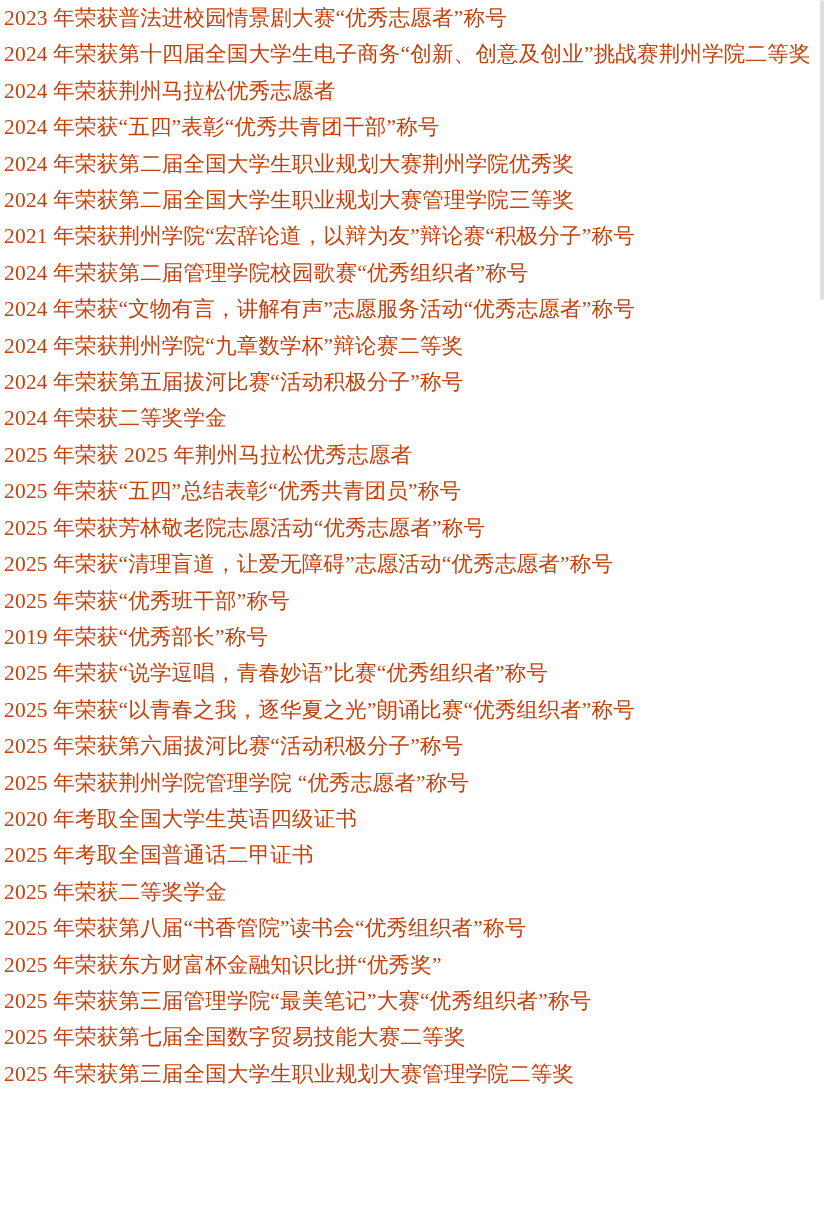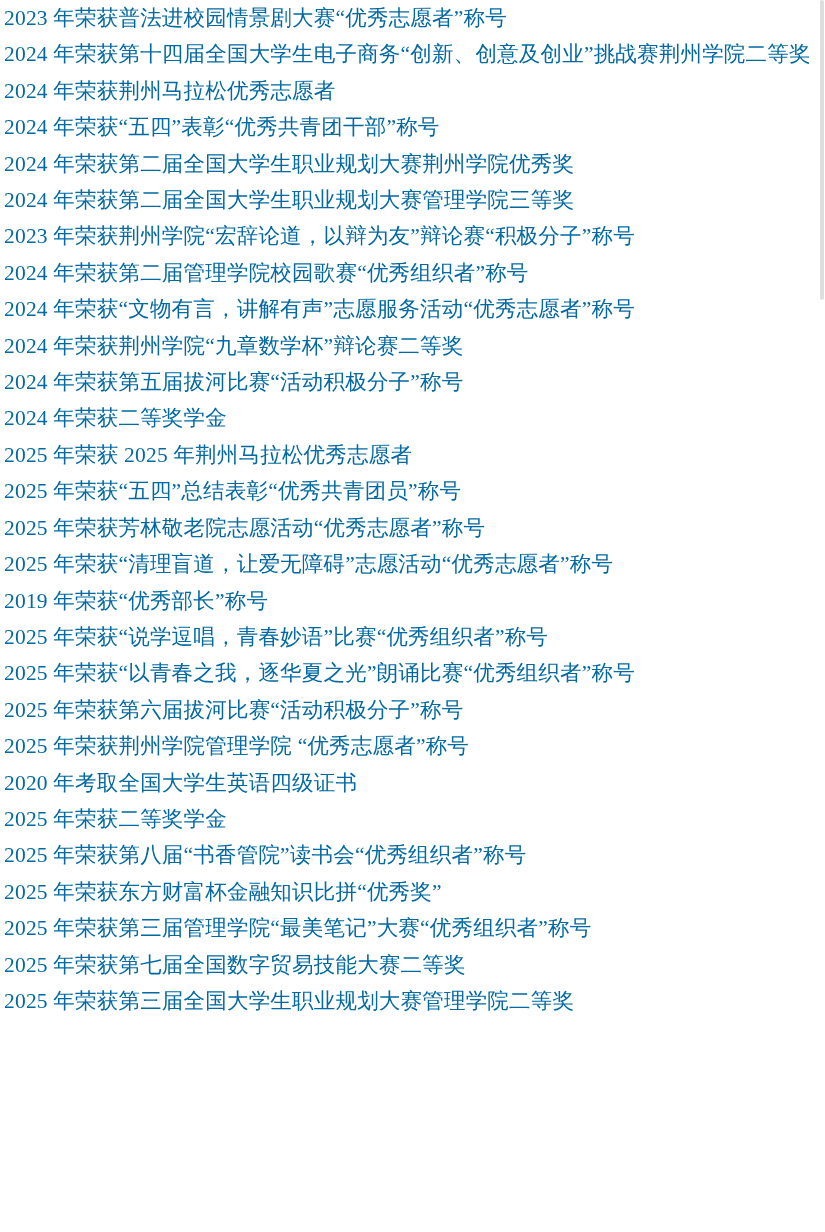--- a/index.html
+++ b/index.html
@@ -20,21 +20,21 @@
   }
   .line {
     font-size: 21.5px;
     line-height: 36.4px;
     letter-spacing: 0.2px;
     text-align: justify;
     text-justify: inter-ideograph;
     word-break: break-all;
     margin: 0;
     padding: 0;
-    color: #0369a1;
+    color: #c2410c;
   }
   .scrollbar {
     position: absolute;
     top: 0;
     right: 0;
     width: 6px;
     height: 1232px;
     background: transparent;
   }
   .scrollbar-thumb {
@@ -50,36 +50,38 @@
 </head>
 <body>
 
 <div id="doc">
   <p class="line">2023 年荣获普法进校园情景剧大赛“优秀志愿者”称号</p>
   <p class="line">2024 年荣获第十四届全国大学生电子商务“创新、创意及创业”挑战赛荆州学院二等奖</p>
   <p class="line">2024 年荣获荆州马拉松优秀志愿者</p>
   <p class="line">2024 年荣获“五四”表彰“优秀共青团干部”称号</p>
   <p class="line">2024 年荣获第二届全国大学生职业规划大赛荆州学院优秀奖</p>
   <p class="line">2024 年荣获第二届全国大学生职业规划大赛管理学院三等奖</p>
-  <p class="line">2023 年荣获荆州学院“宏辞论道，以辩为友”辩论赛“积极分子”称号</p>
+  <p class="line">2021 年荣获荆州学院“宏辞论道，以辩为友”辩论赛“积极分子”称号</p>
   <p class="line">2024 年荣获第二届管理学院校园歌赛“优秀组织者”称号</p>
   <p class="line">2024 年荣获“文物有言，讲解有声”志愿服务活动“优秀志愿者”称号</p>
   <p class="line">2024 年荣获荆州学院“九章数学杯”辩论赛二等奖</p>
   <p class="line">2024 年荣获第五届拔河比赛“活动积极分子”称号</p>
   <p class="line">2024 年荣获二等奖学金</p>
   <p class="line">2025 年荣获 2025 年荆州马拉松优秀志愿者</p>
   <p class="line">2025 年荣获“五四”总结表彰“优秀共青团员”称号</p>
   <p class="line">2025 年荣获芳林敬老院志愿活动“优秀志愿者”称号</p>
   <p class="line">2025 年荣获“清理盲道，让爱无障碍”志愿活动“优秀志愿者”称号</p>
+  <p class="line">2025 年荣获“优秀班干部”称号</p>
   <p class="line">2019 年荣获“优秀部长”称号</p>
   <p class="line">2025 年荣获“说学逗唱，青春妙语”比赛“优秀组织者”称号</p>
   <p class="line">2025 年荣获“以青春之我，逐华夏之光”朗诵比赛“优秀组织者”称号</p>
   <p class="line">2025 年荣获第六届拔河比赛“活动积极分子”称号</p>
   <p class="line">2025 年荣获荆州学院管理学院 “优秀志愿者”称号</p>
   <p class="line">2020 年考取全国大学生英语四级证书</p>
+  <p class="line">2025 年考取全国普通话二甲证书</p>
   <p class="line">2025 年荣获二等奖学金</p>
   <p class="line">2025 年荣获第八届“书香管院”读书会“优秀组织者”称号</p>
   <p class="line">2025 年荣获东方财富杯金融知识比拼“优秀奖”</p>
   <p class="line">2025 年荣获第三届管理学院“最美笔记”大赛“优秀组织者”称号</p>
   <p class="line">2025 年荣获第七届全国数字贸易技能大赛二等奖</p>
   <p class="line">2025 年荣获第三届全国大学生职业规划大赛管理学院二等奖</p>
 </div>
 
 <div class="scrollbar">
   <div class="scrollbar-thumb"></div>

